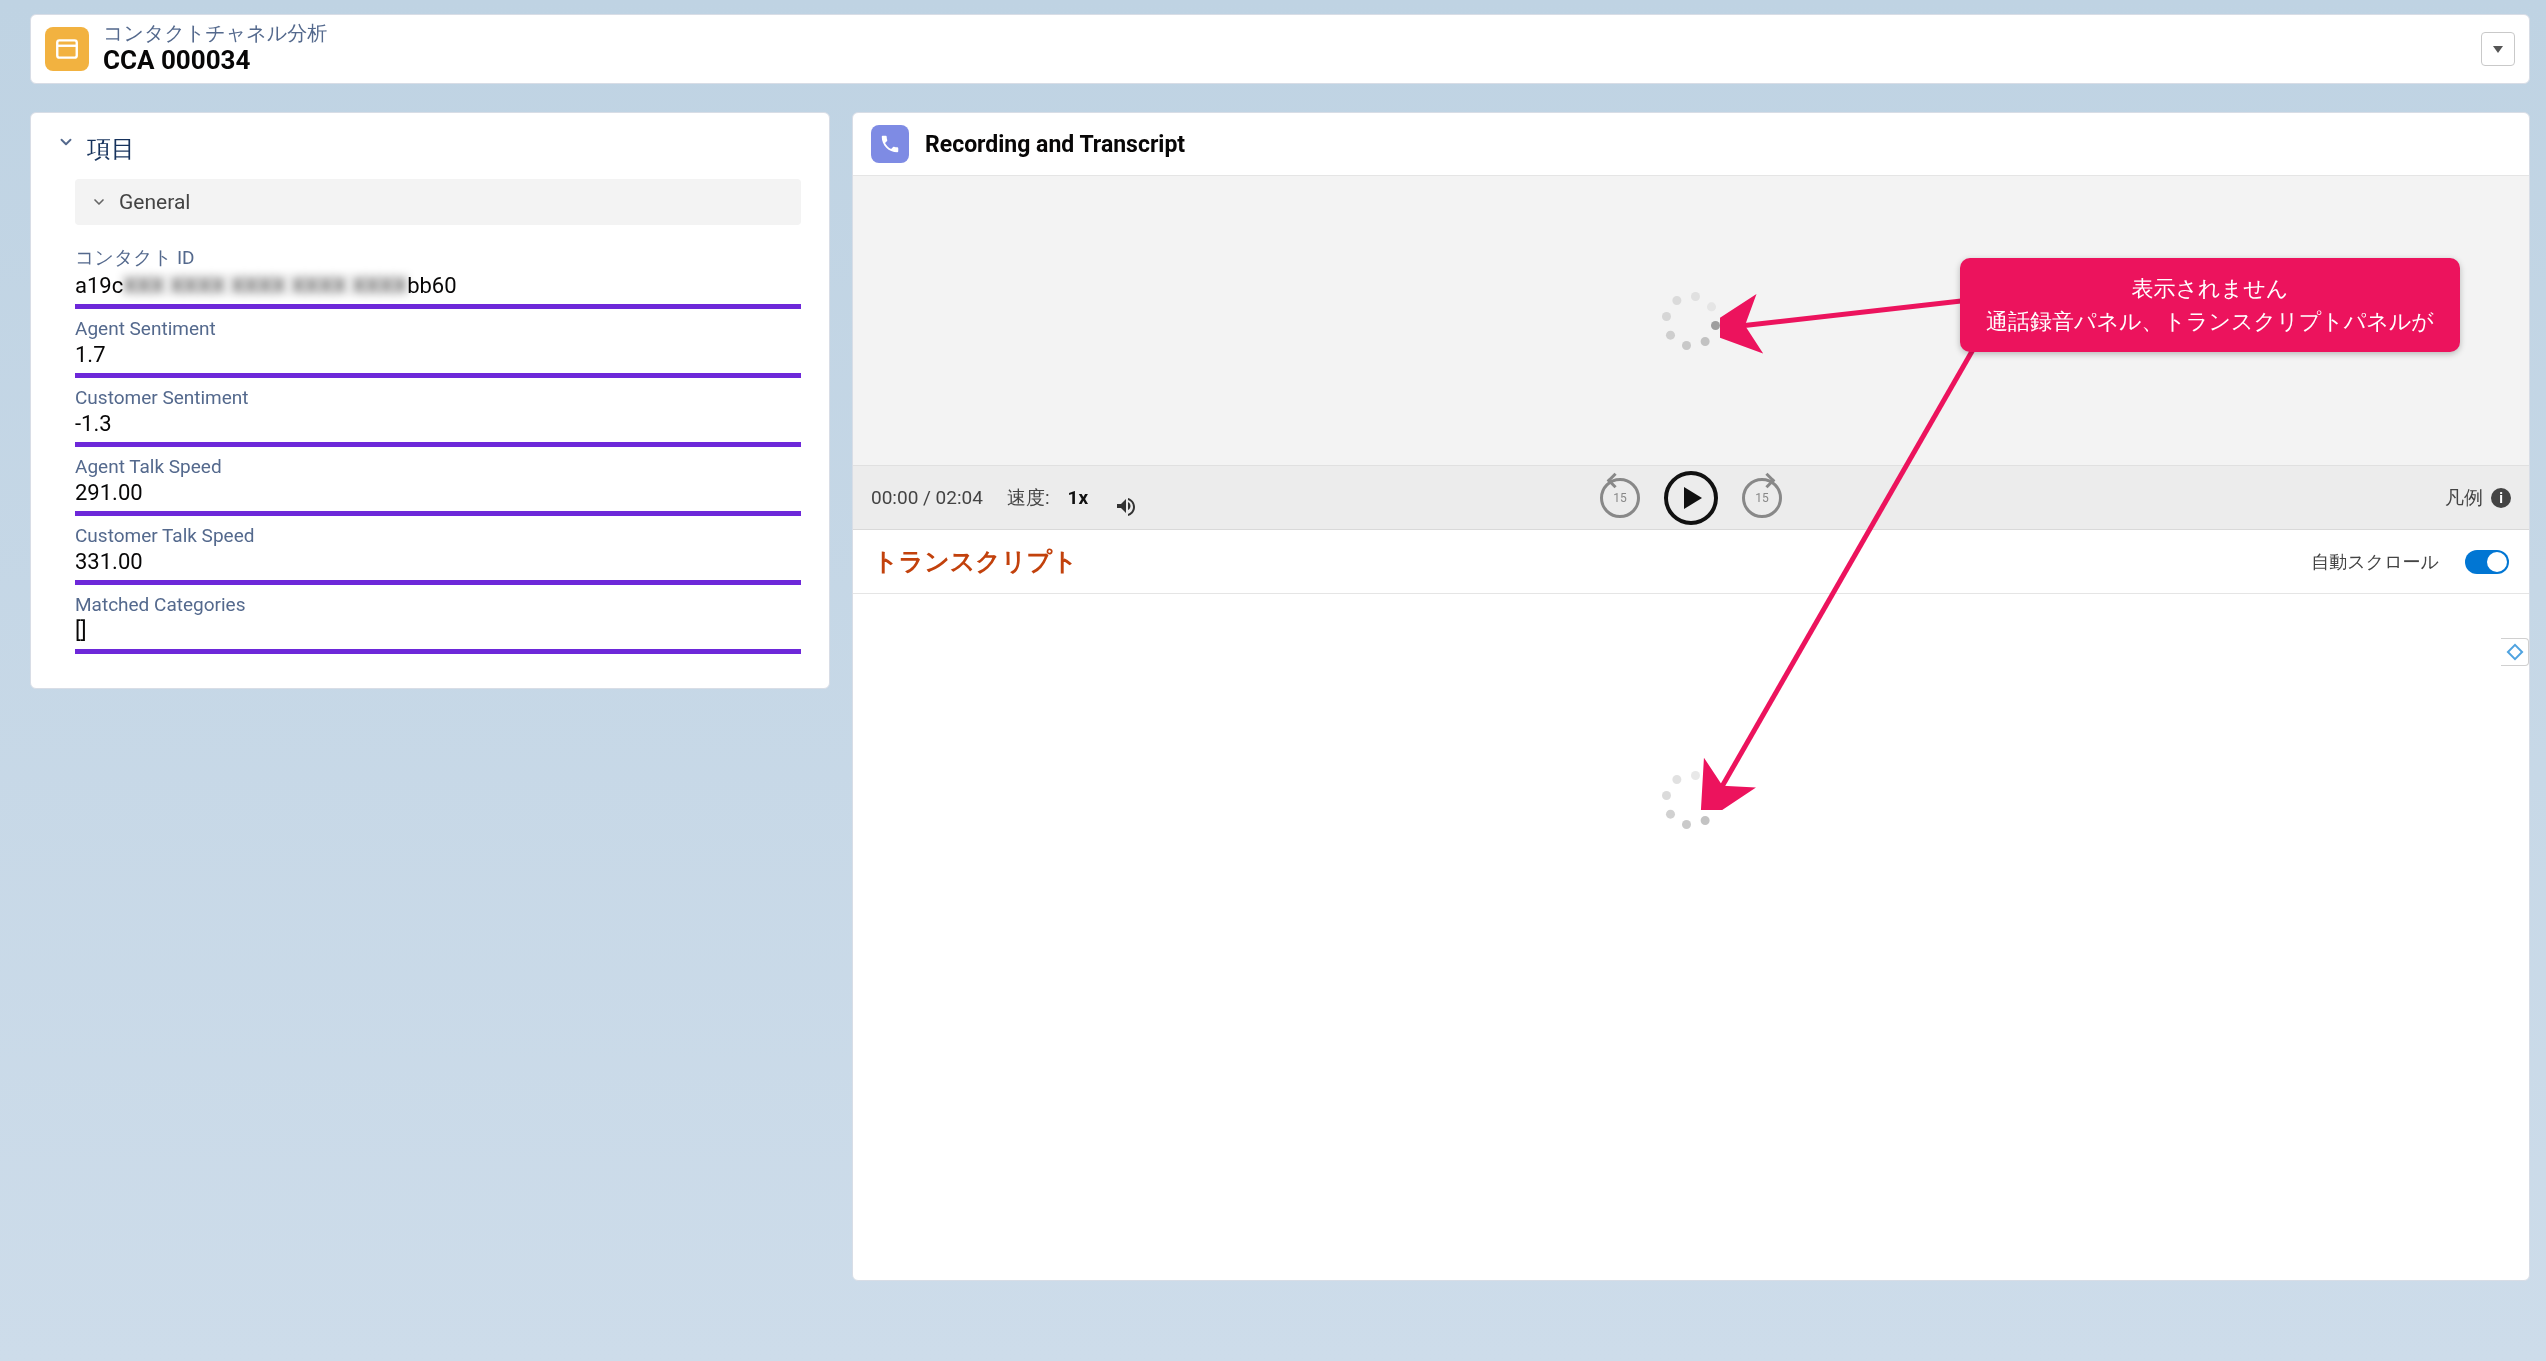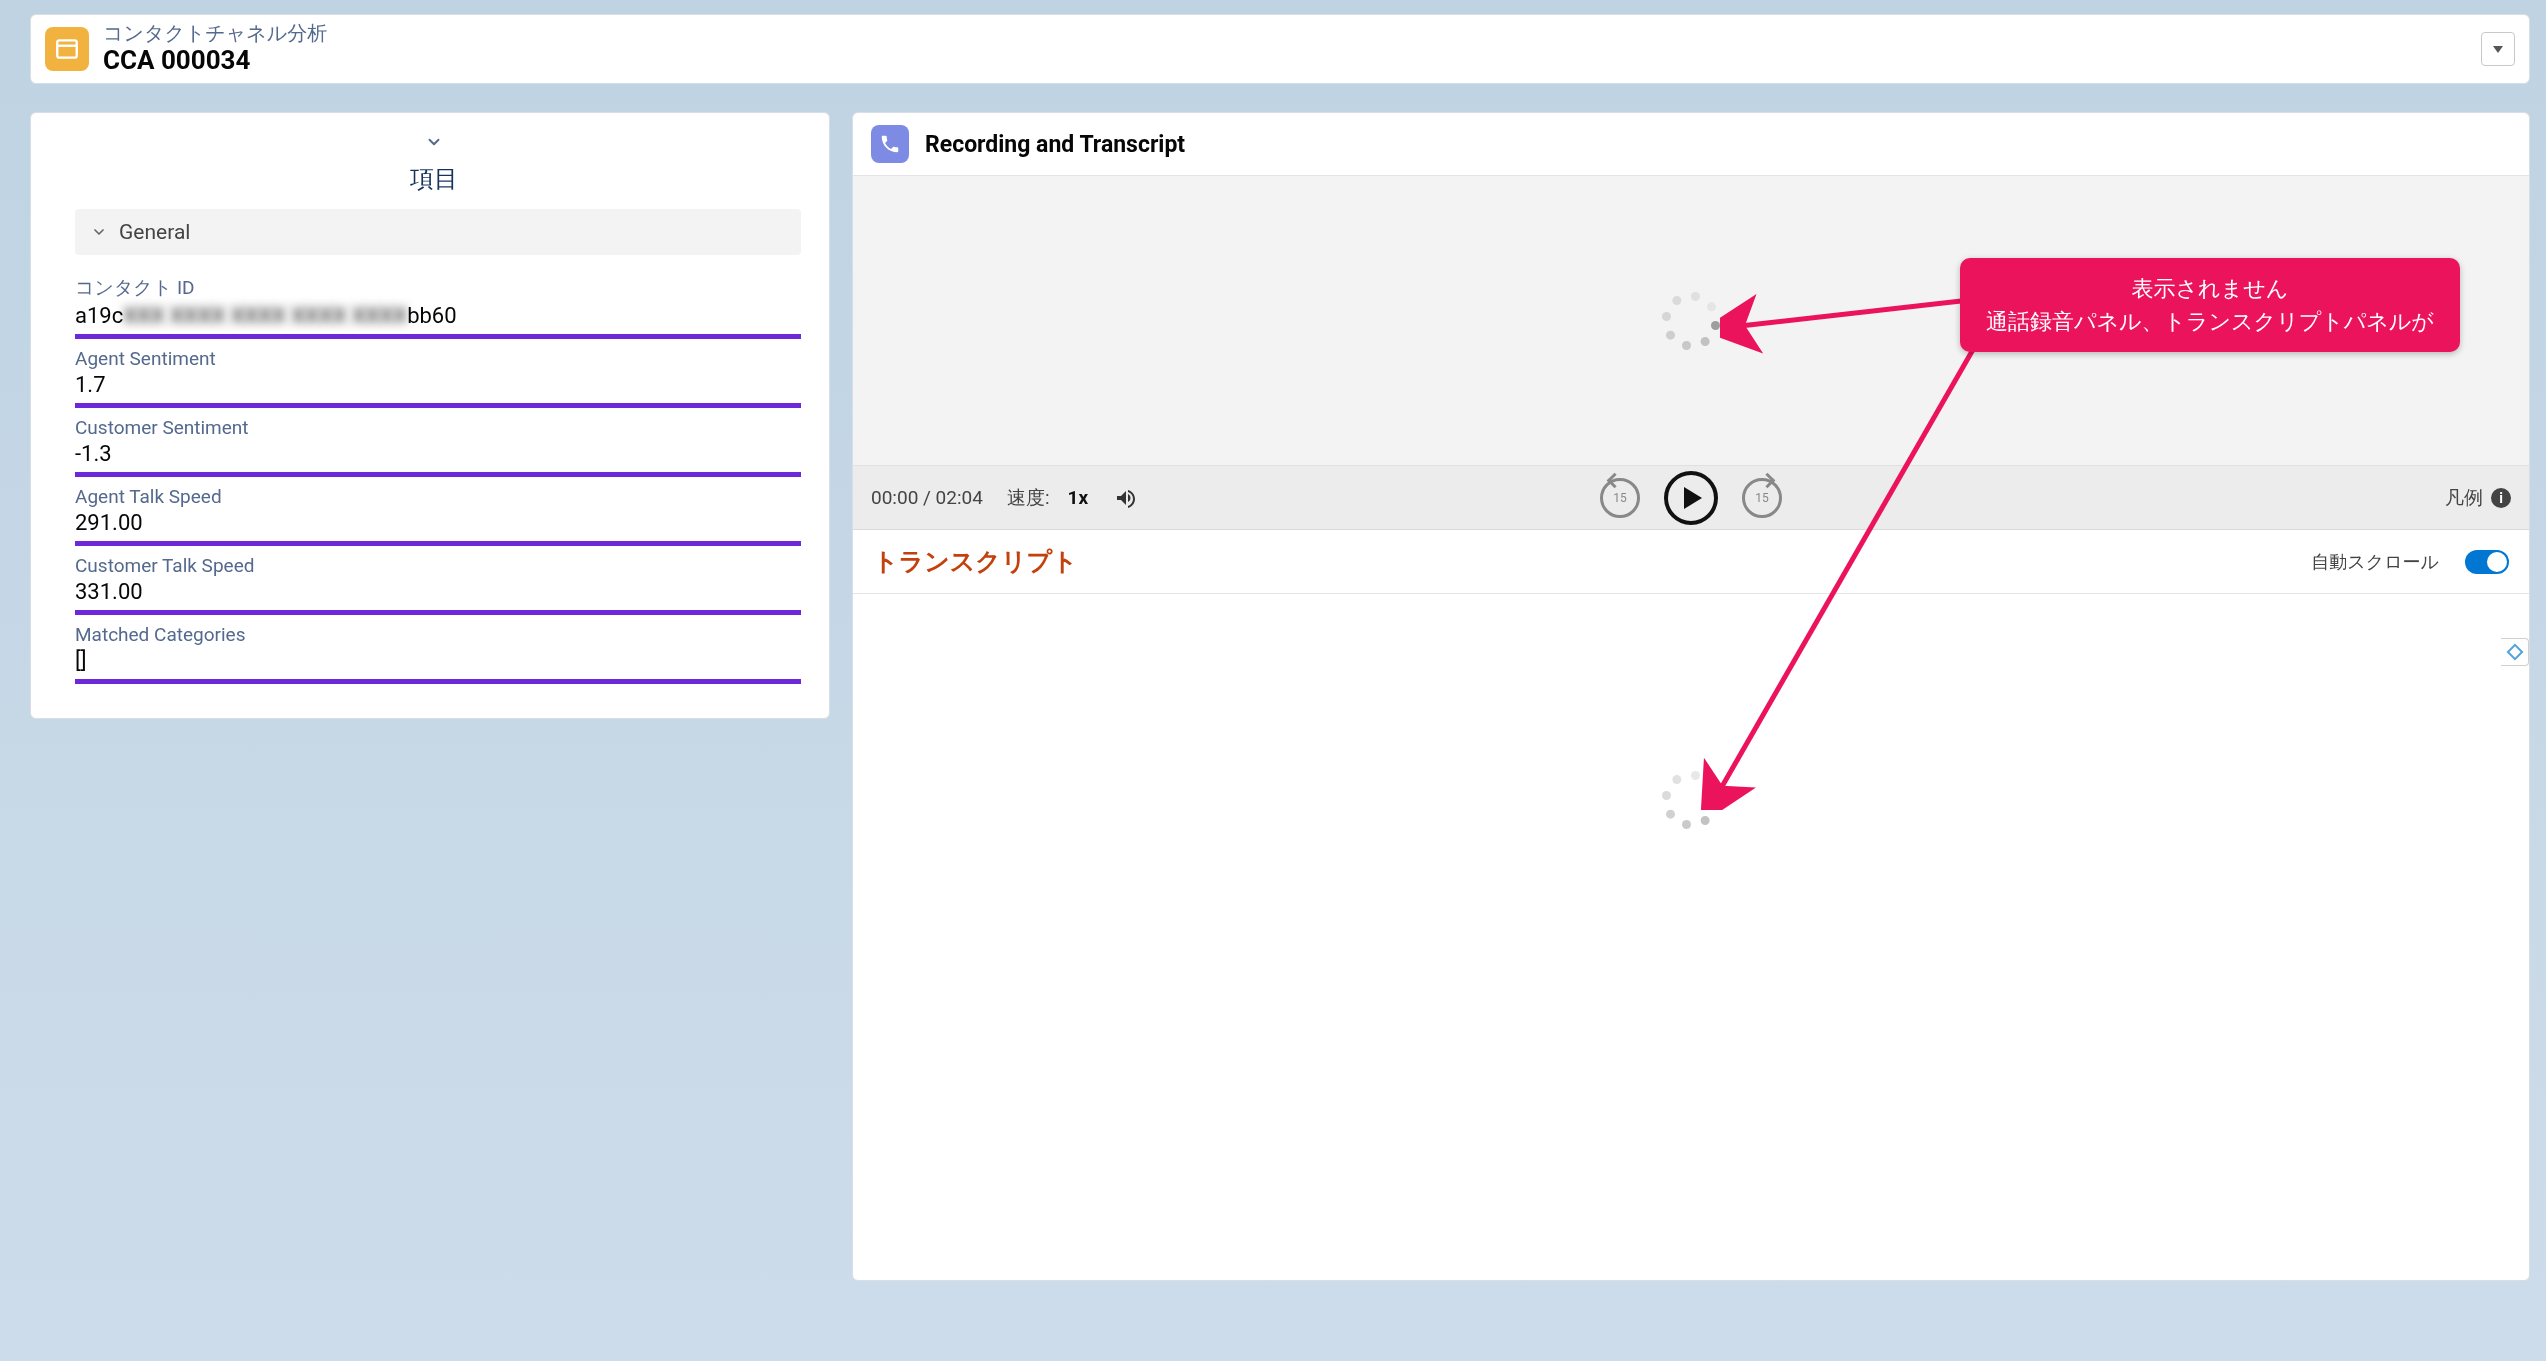--- a/index.html
+++ b/index.html
@@ -44,22 +44,22 @@
     cursor:pointer;
   }
 
   
   .left-panel {
     position:absolute; left:30px; top:112px; width:800px;
     background:#fff; border:1px solid #d8dde6; border-radius:6px;
     padding: 16px 18px 28px 18px;
   }
   .section-header {
-    display:flex; align-items:center; gap:12px; font-size:24px; color:#16325c;
-    font-weight:500; padding:4px 0 14px 8px;flex-direction:column;
+    display:flex; gap:12px; font-size:24px; color:#16325c;
+    font-weight:500; padding:4px 0 14px 8px;
   }
   .general-bar {
     background:#f3f3f3; border-radius:4px; height:46px;
     display:flex; align-items:center; gap:12px; padding:0 16px;
     font-size:21px; color:#444; margin: 0 10px 18px 26px;
   }
   .field { margin: 0 10px 6px 26px; border-bottom:5px solid #6d28d9; padding:2px 0 6px 0; }
   .field-label { font-size:19px; color:#54698d; }
   .field-value { font-size:22px; color:#080707; padding-top:2px; }
   .blur { filter: blur(5px); display:inline-block; }
@@ -86,21 +86,21 @@
   }
 
   .player-bar {
     height:64px; background:#ececec; border-bottom:1px solid #d9d9d9;
     display:flex; align-items:center; padding:0 18px; gap:18px;
     position:relative;
   }
   .player-time { font-size:19px; color:#444; }
   .player-speed-label { font-size:19px; color:#444; margin-left:6px; }
   .player-speed-val { font-size:19px; font-weight:700; color:#111; }
-  .icon-btn { width:40px; height:40px; display:flex; align-items:center; justify-content:center; cursor:pointer; }
+  .icon-btn { width:40px; height:40px; display:flex; align-items:flex-end; justify-content:center; cursor:pointer; }
   .play-btn {
     width:54px; height:54px; border:4px solid #111; border-radius:50%;
     display:flex; align-items:center; justify-content:center; cursor:pointer;
     background:#ececec;
   }
   .play-triangle { width:0; height:0; border-left:18px solid #111; border-top:11px solid transparent; border-bottom:11px solid transparent; margin-left:4px; }
   .skip-circle {
     width:40px; height:40px; border:3px solid #888; border-radius:50%;
     display:flex; align-items:center; justify-content:center; font-size:12px;
     color:#888; position:relative;

